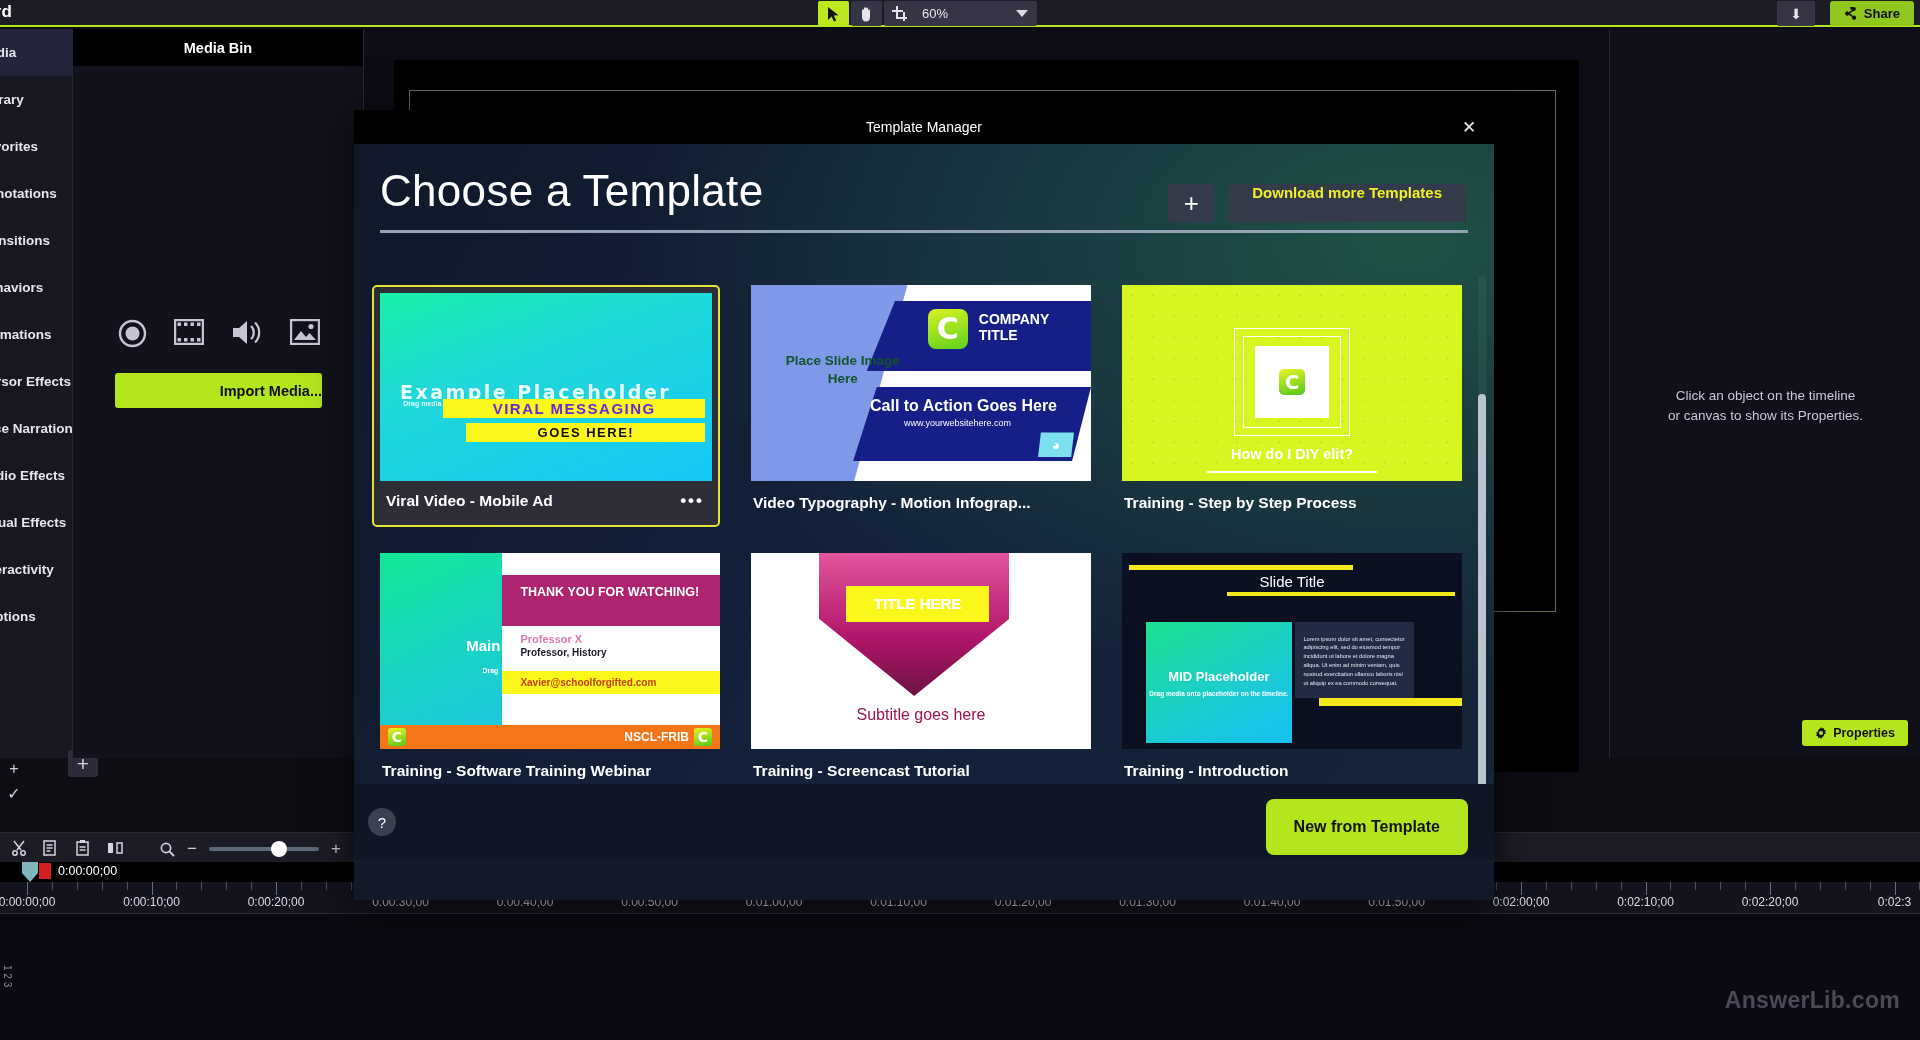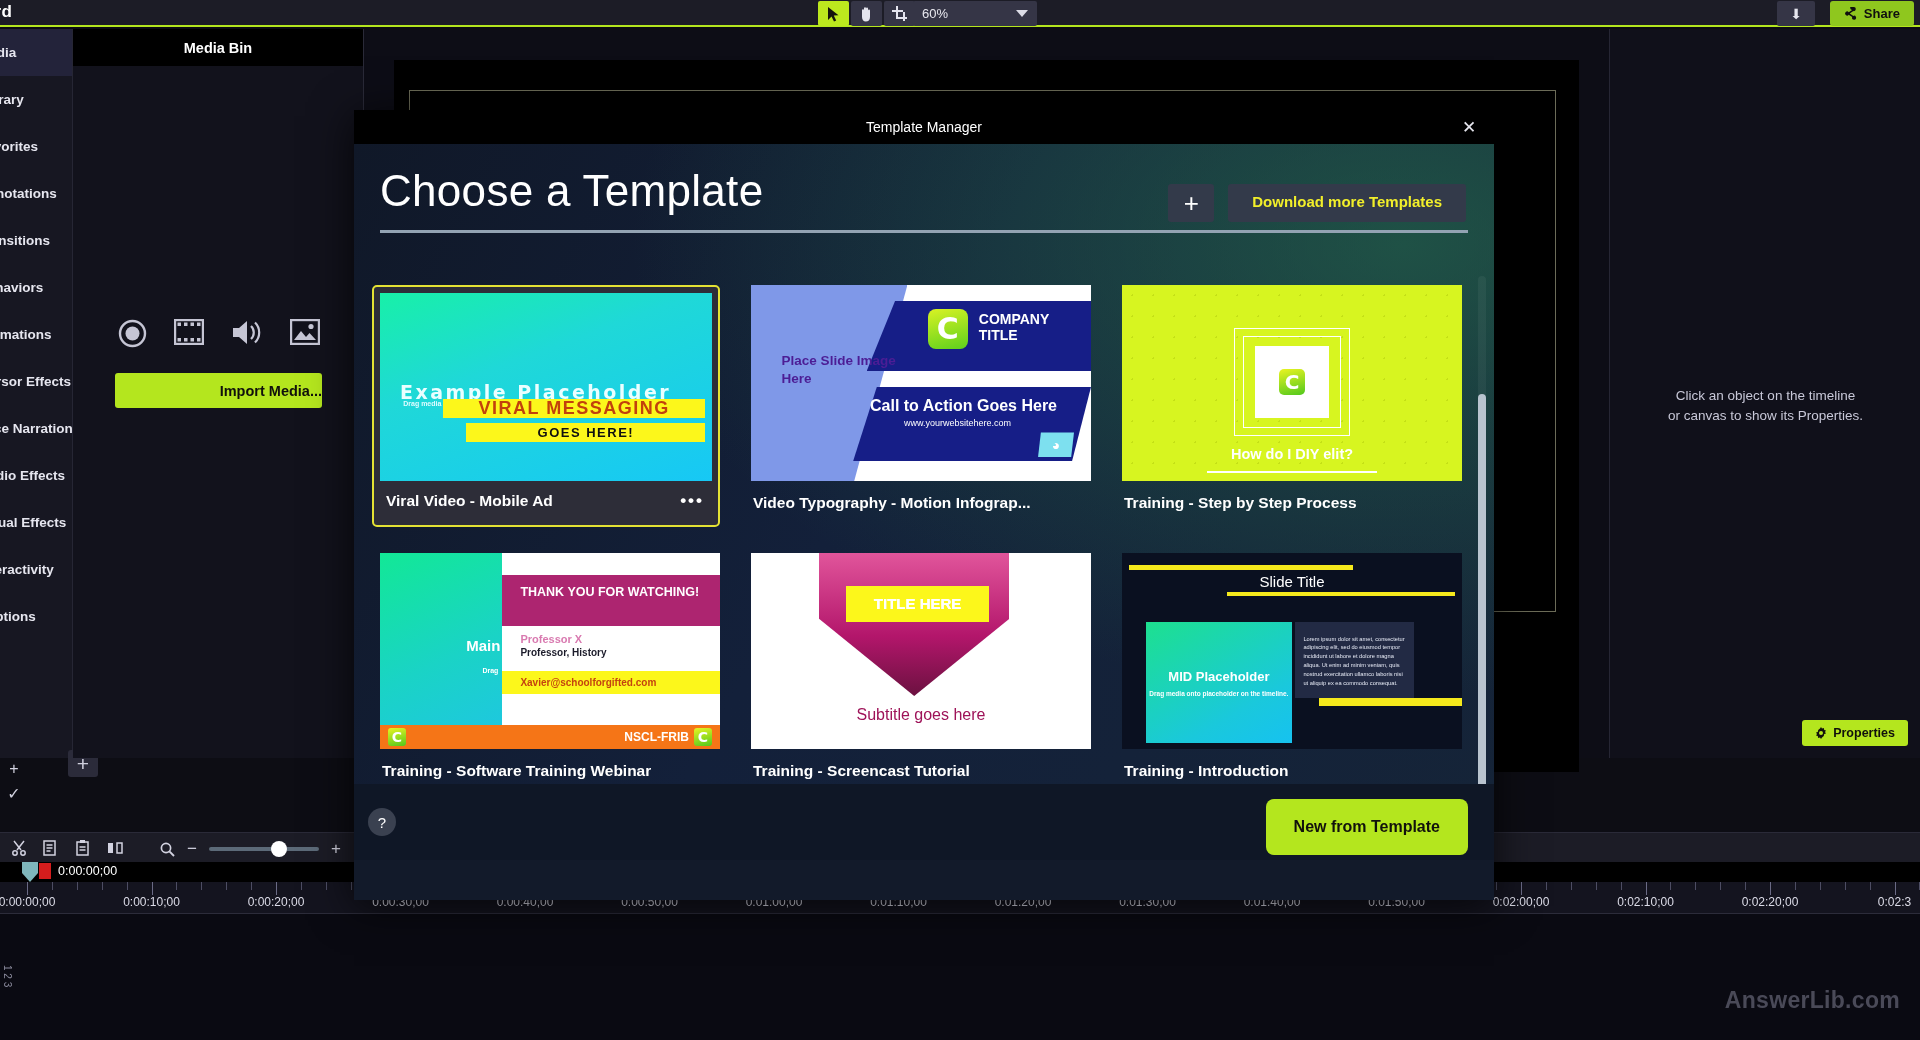--- a/index.html
+++ b/index.html
@@ -166,22 +166,22 @@
     overflow:hidden;
   }
   .dlg-head { padding:22px 62px 0 26px; position:relative; }
   .dlg-h1 { font-size:44px; font-weight:400; color:#fff; letter-spacing:.3px; }
   .head-right { position:absolute; right:28px; top:40px; display:flex; align-items:center; gap:14px; }
   .plus-btn {
     width:46px;height:38px;background:#333a4a;border-radius:3px;
     display:flex;align-items:center;justify-content:center;color:#fff;font-size:26px;font-weight:300;
   }
   .dl-more {
-    height:38px; padding:12px 24px; background:#333a4a; border-radius:3px;
-    display:flex;align-items:flex-end; color:#f2ef2a; font-size:15px; font-weight:bold;
+    height:38px; padding:0 24px; background:#333a4a; border-radius:3px;
+    display:flex;align-items:flex-start; color:#f2ef2a; font-size:15px; font-weight:bold;
   }
   .head-rule { margin:14px 26px 0 26px; height:3px; background:#93a3b3; }
 
   .grid-wrap {
     position:absolute; left:0; top:128px; width:1140px; height:588px; overflow:hidden;
   }
   .grid {
     display:grid; grid-template-columns:repeat(3, 340px); gap:26px 31px;
     padding:13px 26px 0 26px;
   }
@@ -219,28 +219,28 @@
     position:absolute; right:26px; top:15px; height:56px; padding:0 28px;
     background:#b4e61e; border-radius:8px; color:#12120c; font-size:16px;
     font-weight:bold; display:flex;align-items:center;justify-content:center;
   }
 
   
   .t1 { background:linear-gradient(160deg,#18f0a8 0%, #1fd8d8 38%, #17c8f5 100%); position:relative; }
   .t1 .ex { position:absolute; left:6%; top:47%; font-size:19px; font-weight:bold; color:#eaffff; letter-spacing:2.5px; font-family:"DejaVu Sans", sans-serif;}
   .t1 .drag { position:absolute; left:7%; top:57%; font-size:7px; color:#dffcff; font-weight:bold;}
   .t1 .b1 { position:absolute; left:19%; top:56.5%; width:79%; height:10%; background:#fcf71b; display:flex;align-items:center;justify-content:center;
-            font-size:18px; font-weight:bold; color:#c2410c; letter-spacing:1.5px; }
+            font-size:15px; font-weight:bold; color:#6d28d9; letter-spacing:1.5px; }
   .t1 .b2 { position:absolute; left:26%; top:69%; width:72%; height:10%; background:#fcf71b; display:flex;align-items:center;justify-content:center;
             font-size:13px; font-weight:bold; color:#101010; letter-spacing:1.5px; }
 
   .t2 { background:#fff; position:relative; overflow:hidden; }
   .t2 .lw { position:absolute; left:0; top:0; width:46%; height:100%; background:#7f98e8;
             clip-path:polygon(0 0, 100% 0, 66% 100%, 0 100%); }
-  .t2 .ptxt { position:absolute; left:9%; top:34%; width:36%; font-size:13.5px; font-weight:bold; color:#4c1d95; text-align:left; line-height:1.35; }
+  .t2 .ptxt { position:absolute; left:9%; top:34%; width:36%; font-size:13.5px; font-weight:bold; color:#14532d; text-align:center; line-height:1.35; }
   .t2 .band1 { position:absolute; left:34%; top:8%; width:70%; height:36%; background:#161e87;
                clip-path:polygon(12% 0, 100% 0, 100% 100%, 0 100%); }
   .t2 .band2 { position:absolute; left:30%; top:52%; width:70%; height:38%; background:#161e87;
                clip-path:polygon(10% 0, 100% 0, 92% 100%, 0 100%); }
   .t2 .logo { position:absolute; left:52%; top:12%; width:40px;height:40px;border-radius:8px;
               background:linear-gradient(165deg,#d9f224,#5ed11d); display:flex;align-items:center;justify-content:center;
               color:#fff; font-size:30px; font-weight:bold; font-family:"DejaVu Sans", sans-serif; }
   .t2 .cname { position:absolute; left:67%; top:14%; font-size:14px; font-weight:bold; color:#fff; line-height:1.1; }
   .t2 .cta { position:absolute; left:35%; top:57%; font-size:16px; font-weight:bold; color:#fff; }
   .t2 .url { position:absolute; left:45%; top:68%; font-size:9px; color:#fff; }

